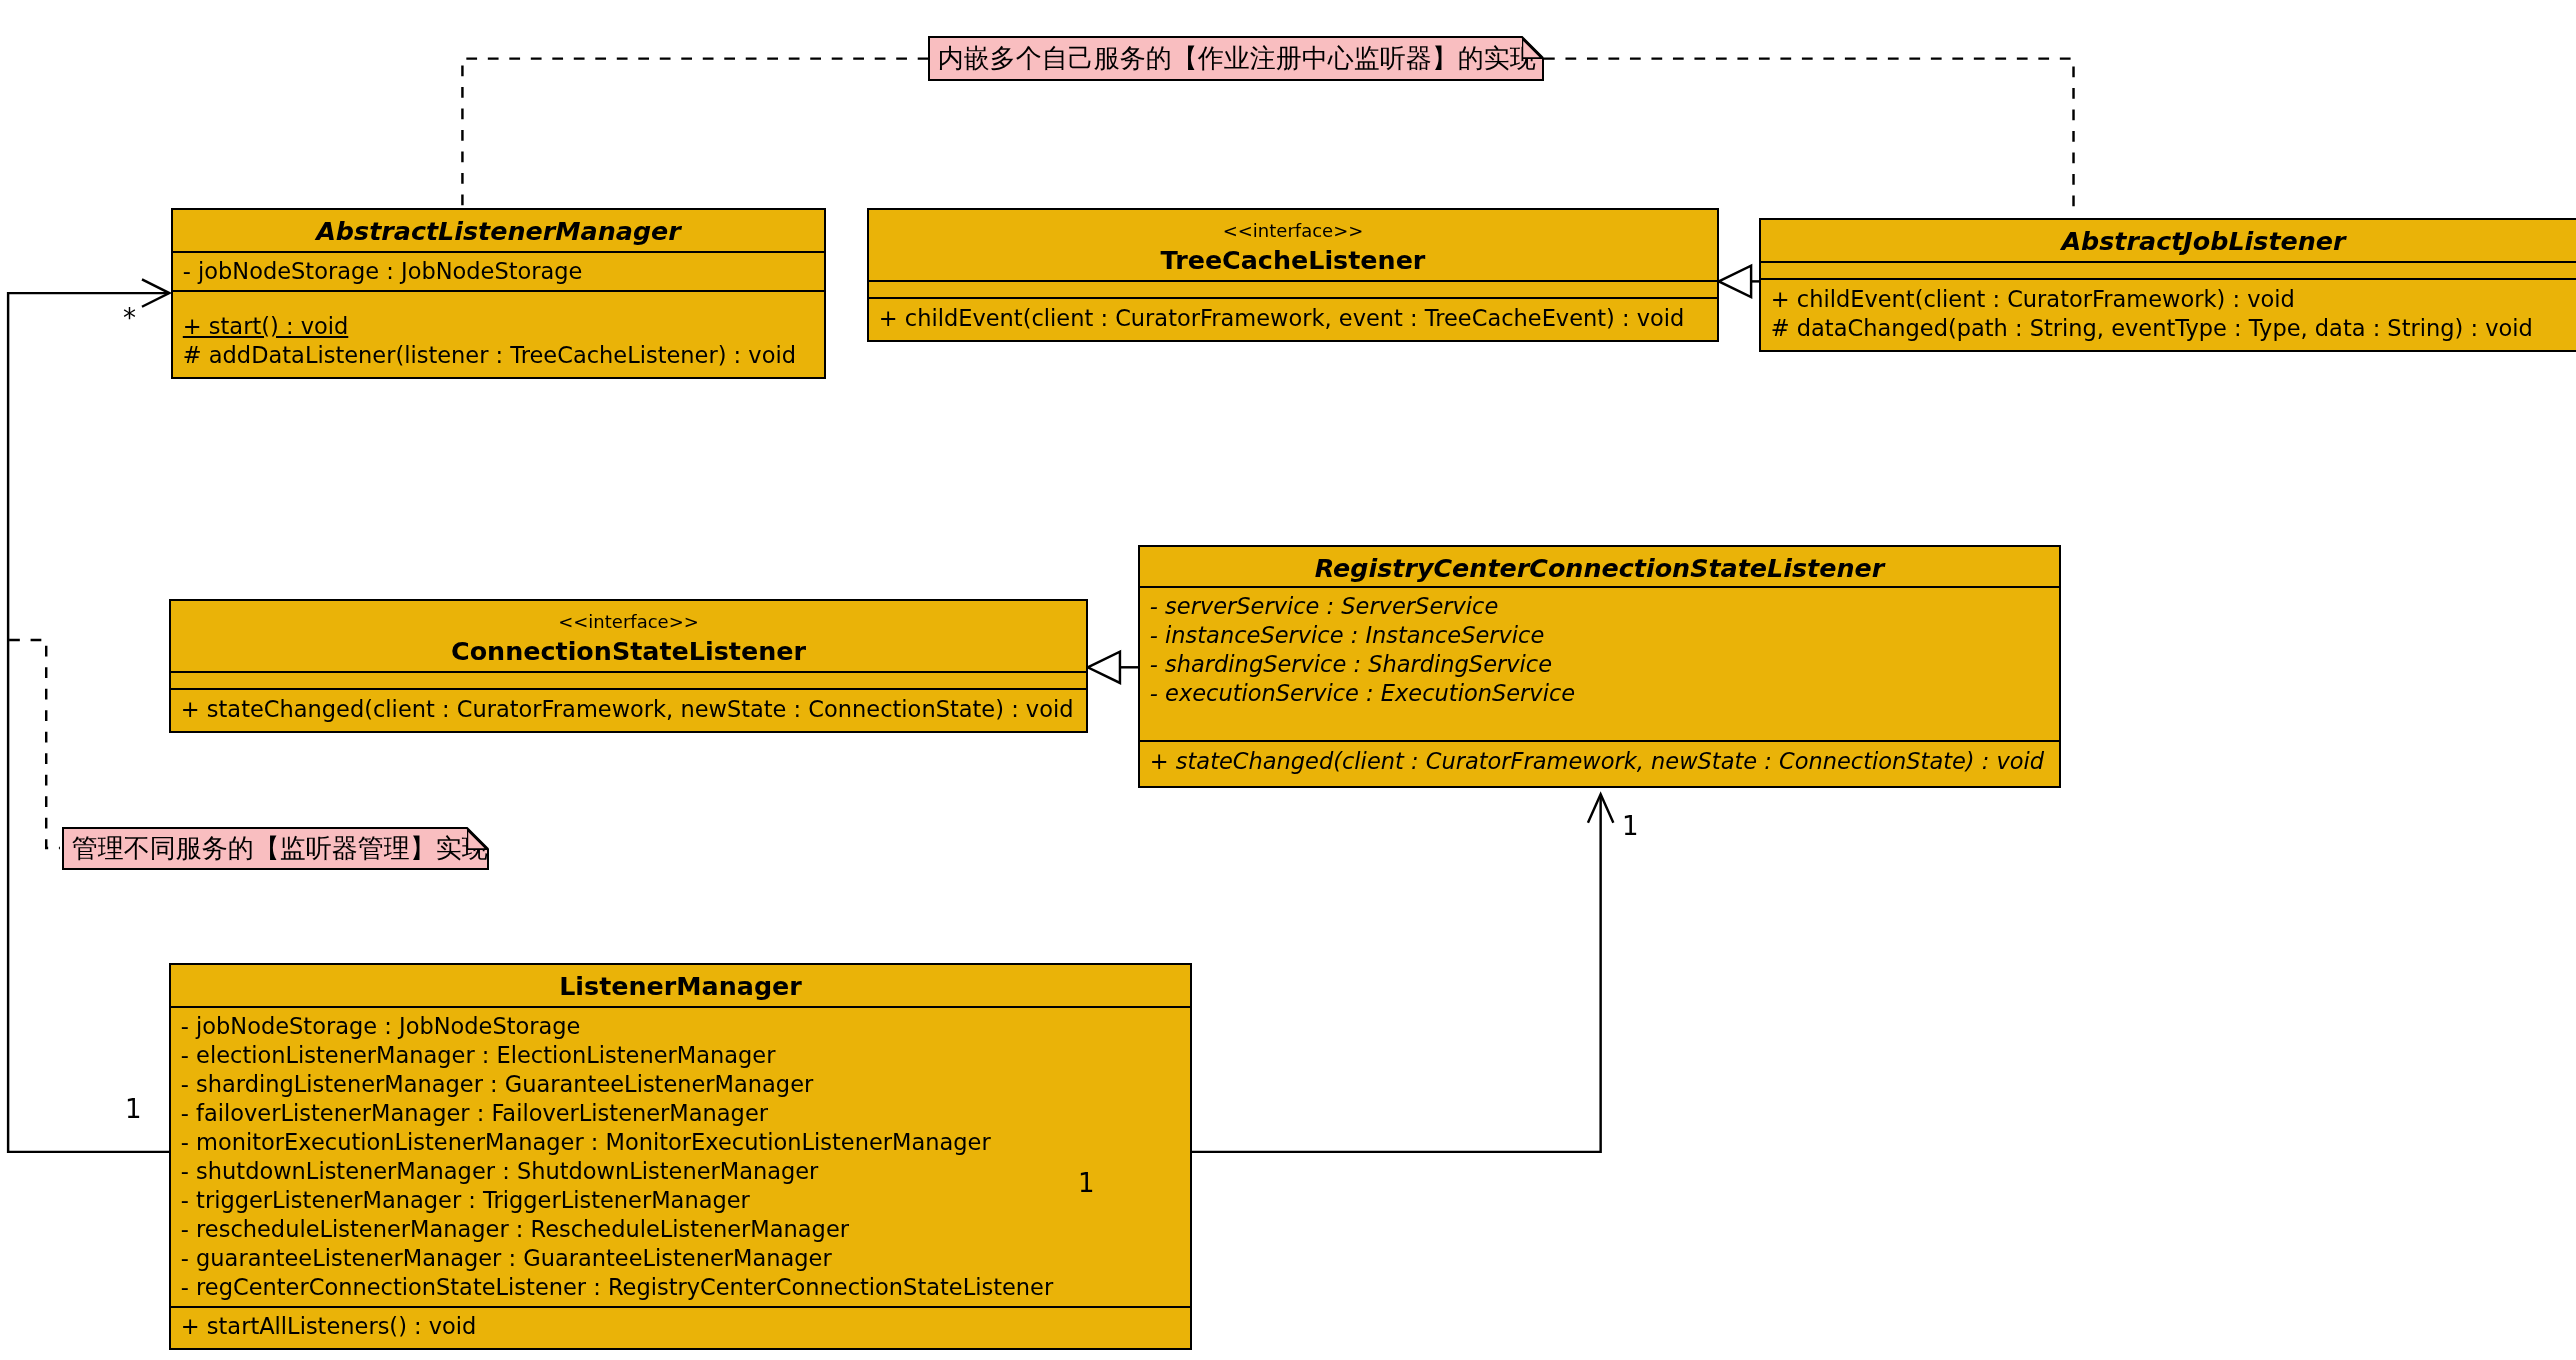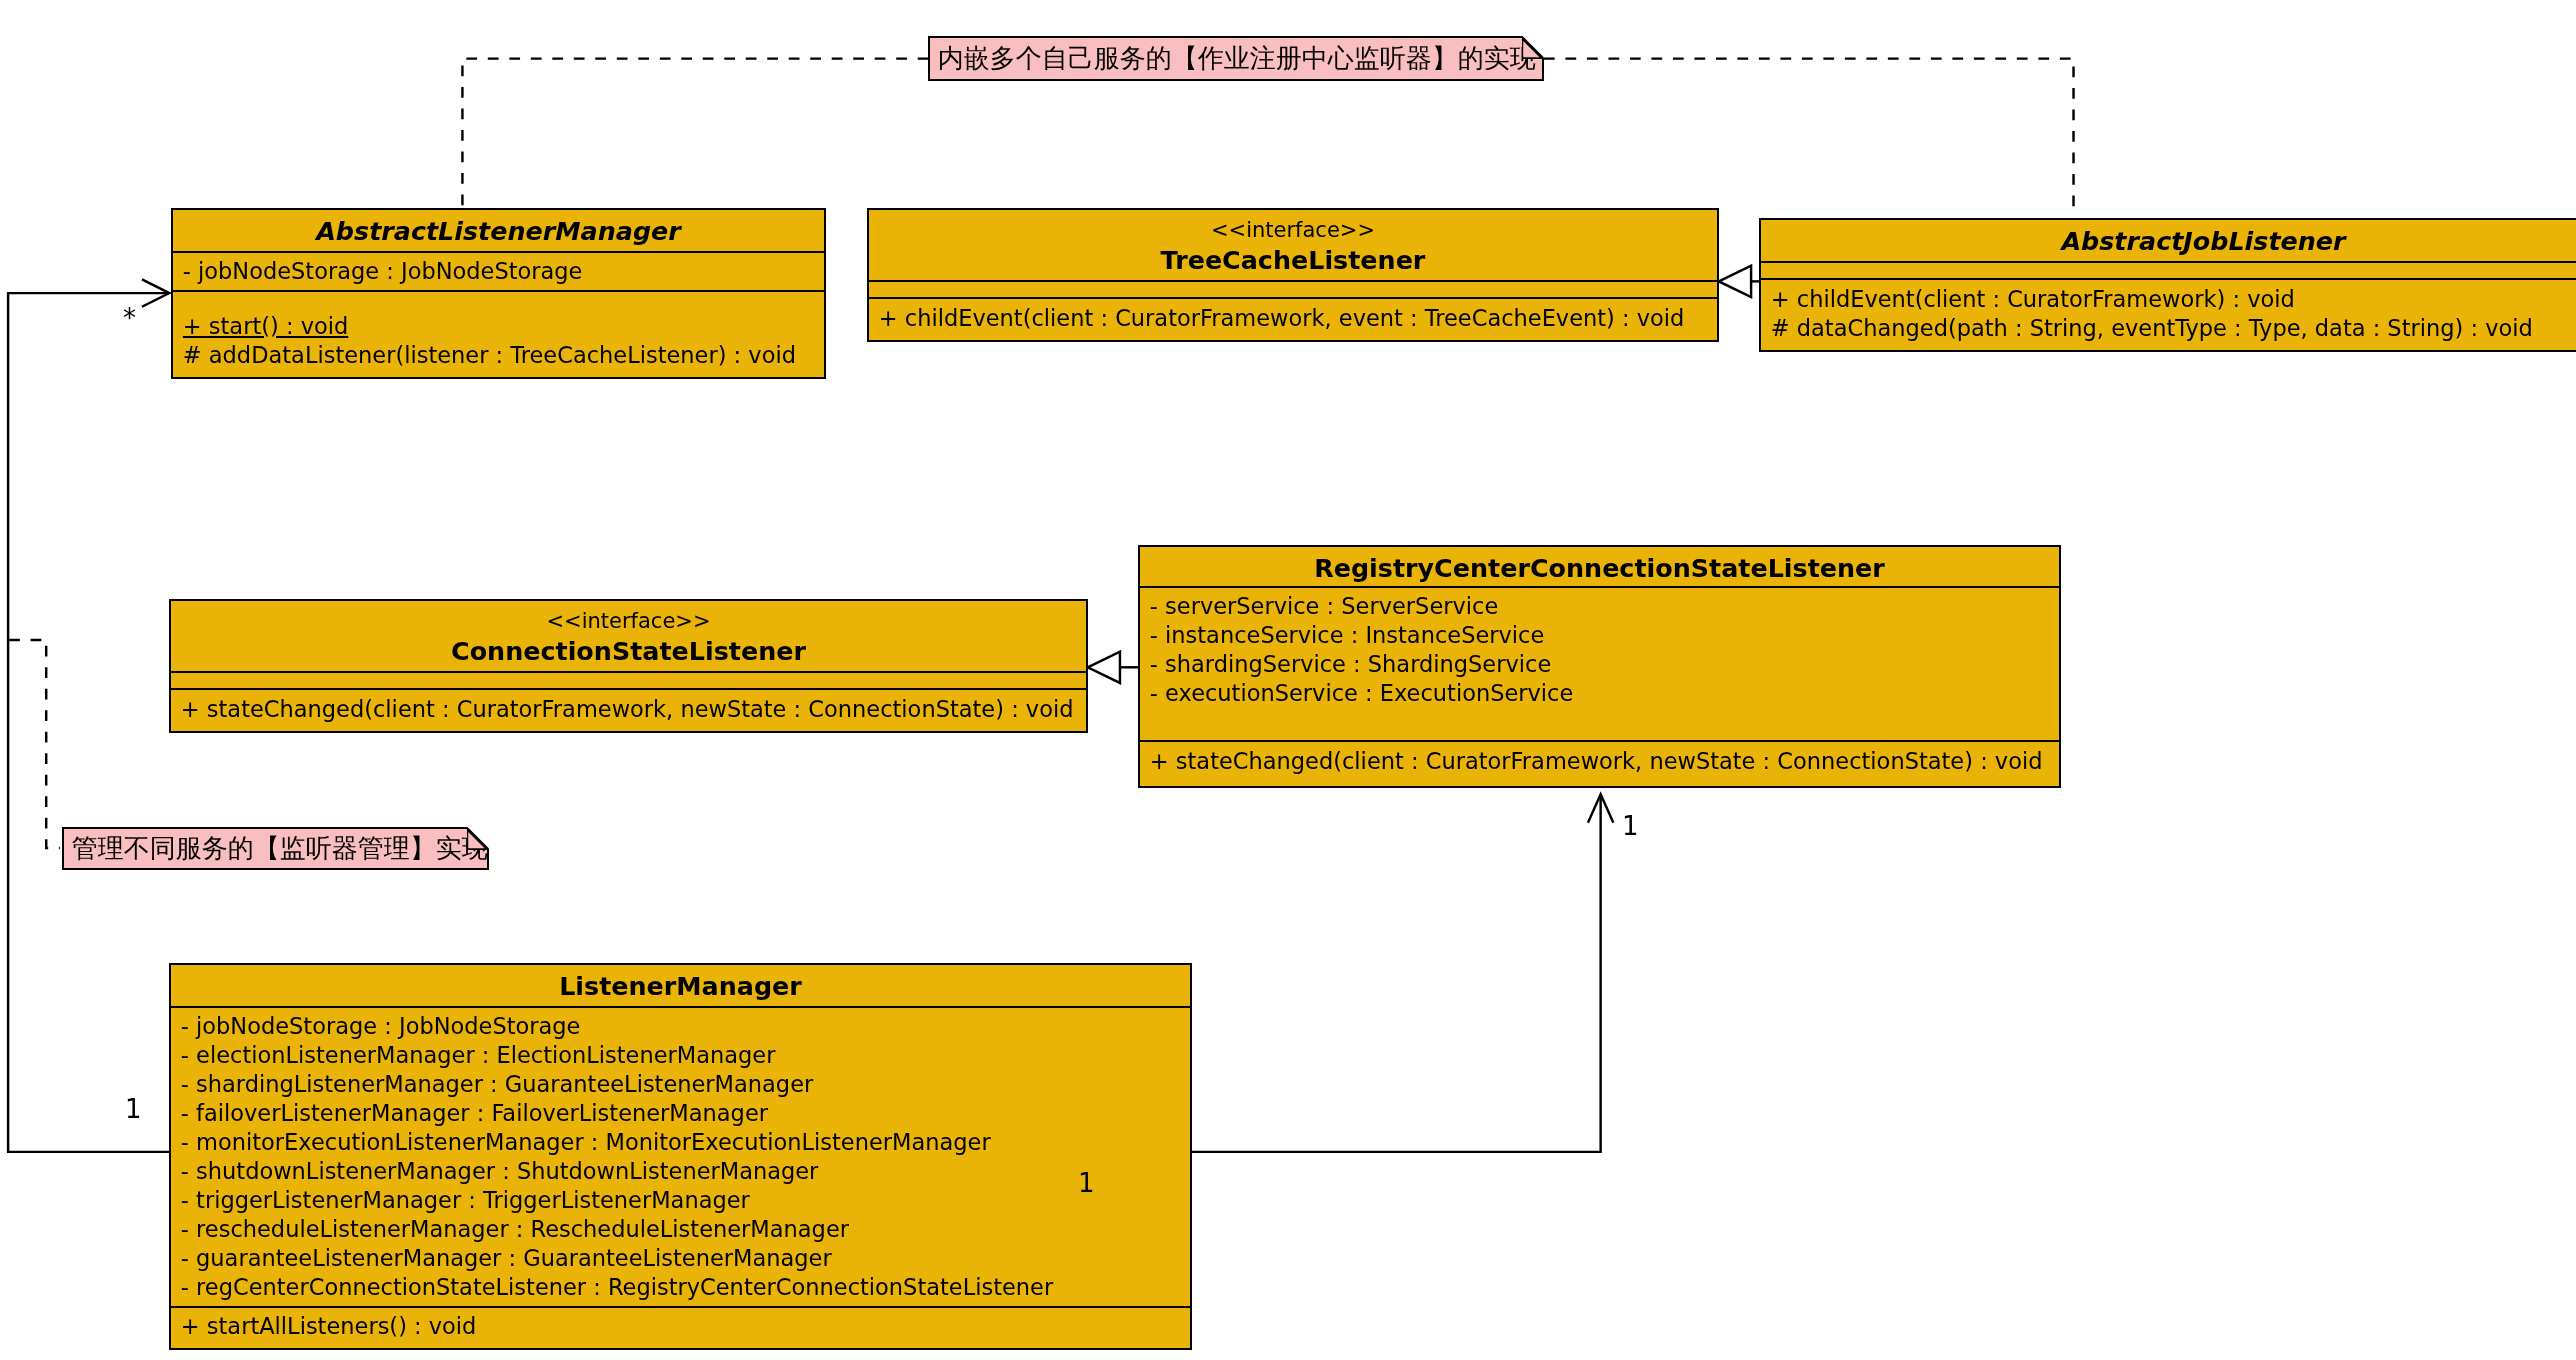--- a/index.html
+++ b/index.html
@@ -12,21 +12,21 @@
   #wires{position:absolute;left:0;top:0;z-index:1;}
   .uml-class{
     position:absolute;z-index:2;
     background:#eab308;border:2.9px solid #000;box-sizing:border-box;
   }
   .uml-title{
     text-align:center;font-weight:bold;font-size:25.4px;line-height:31px;
     padding:5.9px 9.8px 3.9px;
   }
   .uml-title.abstract .cls-name{font-style:italic;}
-  .stereo{font-weight:normal;font-size:21px;line-height:29px;display:block;}
+  .stereo{font-weight:normal;font-size:18px;line-height:29px;display:block;}
   .cls-name{display:block;}
   .compartment{border-top:2px solid #000;}
   .attrs{padding:3.9px 0;}
   .attrs.empty{height:15.6px;padding:0;}
   .methods{padding:4.9px 0 6.8px;}
   .member{
     font-size:22.5px;line-height:29px;white-space:nowrap;
     padding:0 9.8px;
   }
   .member.u{text-decoration:underline;margin-top:16px;}
@@ -99,21 +99,21 @@
   <div class="uml-title abstract">
     <span class="cls-name">AbstractJobListener</span>
   </div>
   <div class="compartment attrs empty"></div>
   <div class="compartment methods">
     <div class="member">+ childEvent(client : CuratorFramework) : void</div>
     <div class="member"># dataChanged(path : String, eventType : Type, data : String) : void</div>
   </div>
 </div>
 
-<div class="uml-class" style="left:1138px;top:545px;width:923px;">
+<div class="uml-class" style="left:1138px;top:545px;width:923px;font-style:italic;">
   <div class="uml-title fixed-h" style="height:39px;">
     <span class="cls-name">RegistryCenterConnectionStateListener</span>
   </div>
   <div class="compartment attrs fixed-h" style="height:154px;">
     <div class="member">- serverService : ServerService</div>
     <div class="member">- instanceService : InstanceService</div>
     <div class="member">- shardingService : ShardingService</div>
     <div class="member">- executionService : ExecutionService</div>
   </div>
   <div class="compartment methods fixed-h" style="height:46px;">

